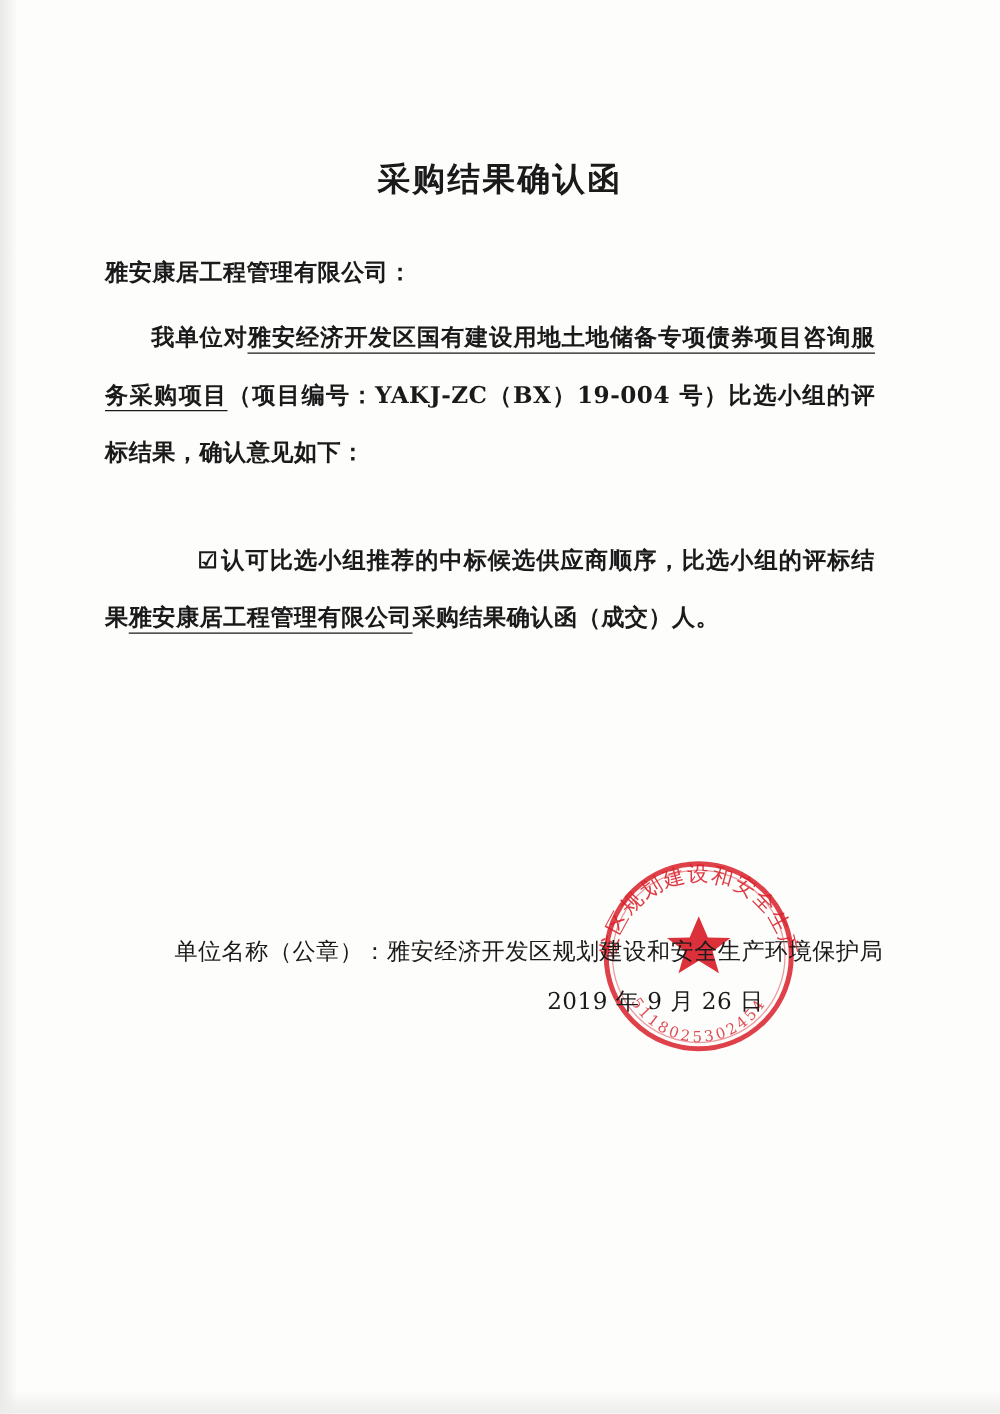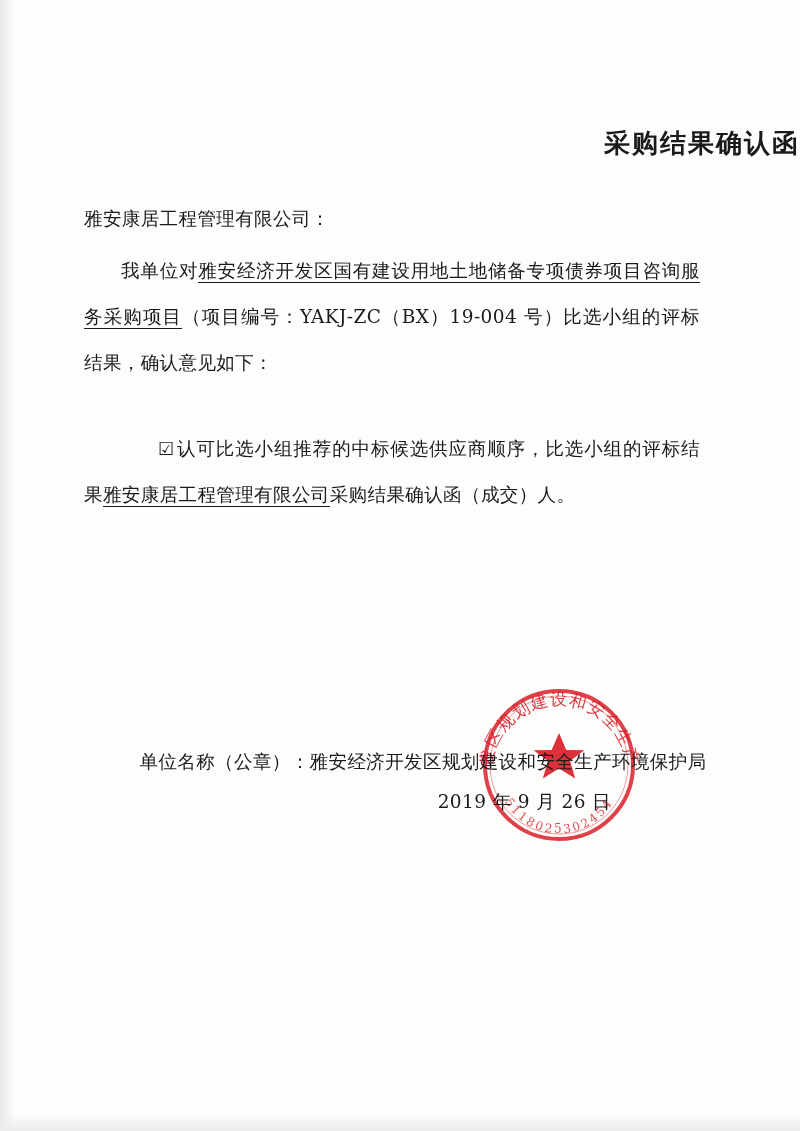--- a/index.html
+++ b/index.html
@@ -29,31 +29,32 @@
   .scan-edge-bottom {
     position: absolute;
     left: 0; right: 0; bottom: 0; height: 18px;
     background: linear-gradient(to top, #ececea, rgba(255,255,255,0));
   }
   .doc-title {
     position: absolute;
     top: 126px;
     left: 0;
     width: 100%;
-    text-align: right;
+    text-align: center;
     font-size: 26px;
     font-weight: bold;
     letter-spacing: 2px;
     font-family: "DejaVu Serif", "Liberation Serif", serif;
   }
   .body-area {
     position: absolute;
     left: 84px;
     right: 100px;
     top: 196px;
+    font-weight: bold;
   }
   p.para {
     margin: 0 0 6px 0;
     font-size: 18.5px;
     line-height: 46px;
     text-align: justify;
     text-justify: inter-ideograph;
     letter-spacing: 0.4px;
   }
   .indent {

